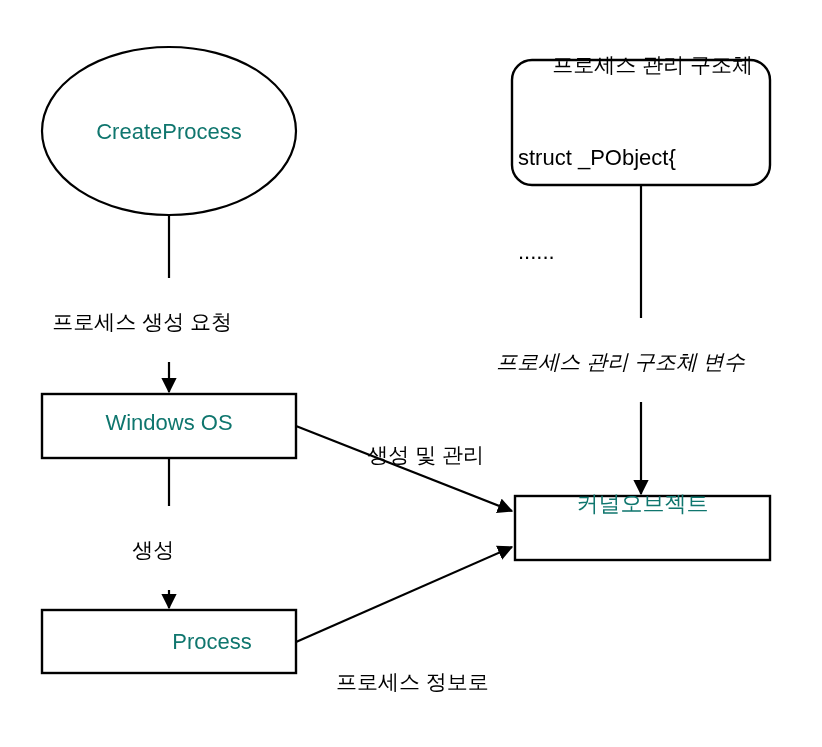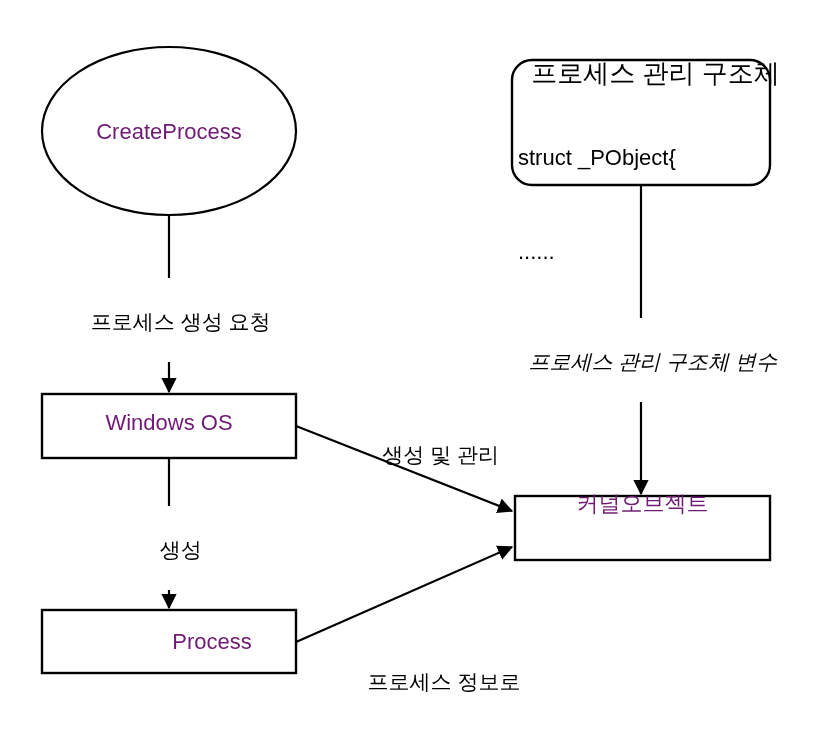--- a/index.html
+++ b/index.html
@@ -26,43 +26,43 @@
     width: 822px;
     height: 747px;
     pointer-events: none;
   }
   .lbl {
     position: absolute;
     text-align: center;
     line-height: 1.22;
     white-space: pre;
     color: #000;
-    font-size: 26px;
+    font-size: 21px;
   }
   .node-text {
     position: absolute;
     display: flex;
     align-items: center;
     justify-content: center;
     text-align: center;
     line-height: 1.25;
     font-size: 22px;
-    color: #701a75;
+    color: #0f766e;
   }
   .code-text {
     position: absolute;
     text-align: left;
     line-height: 1.42;
     font-size: 22px;
     color: #000;
     white-space: pre;
   }
   .edge-label {
     position: absolute;
-    text-align: center;
+    text-align: left;
     font-size: 21px;
     color: #000;
     background: #ffffff;
     line-height: 1.25;
     white-space: pre;
   }
 </style>
 </head>
 <body>
 

